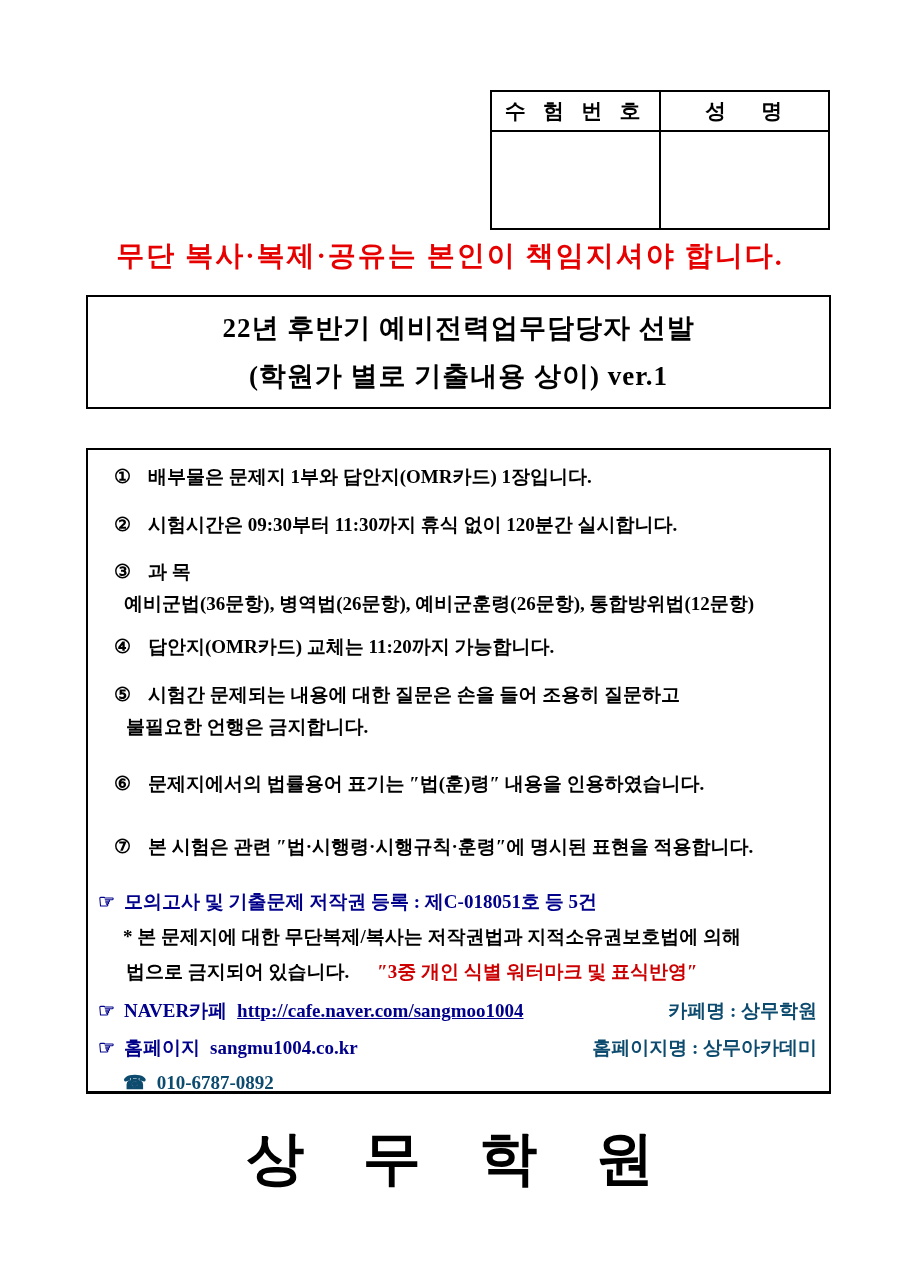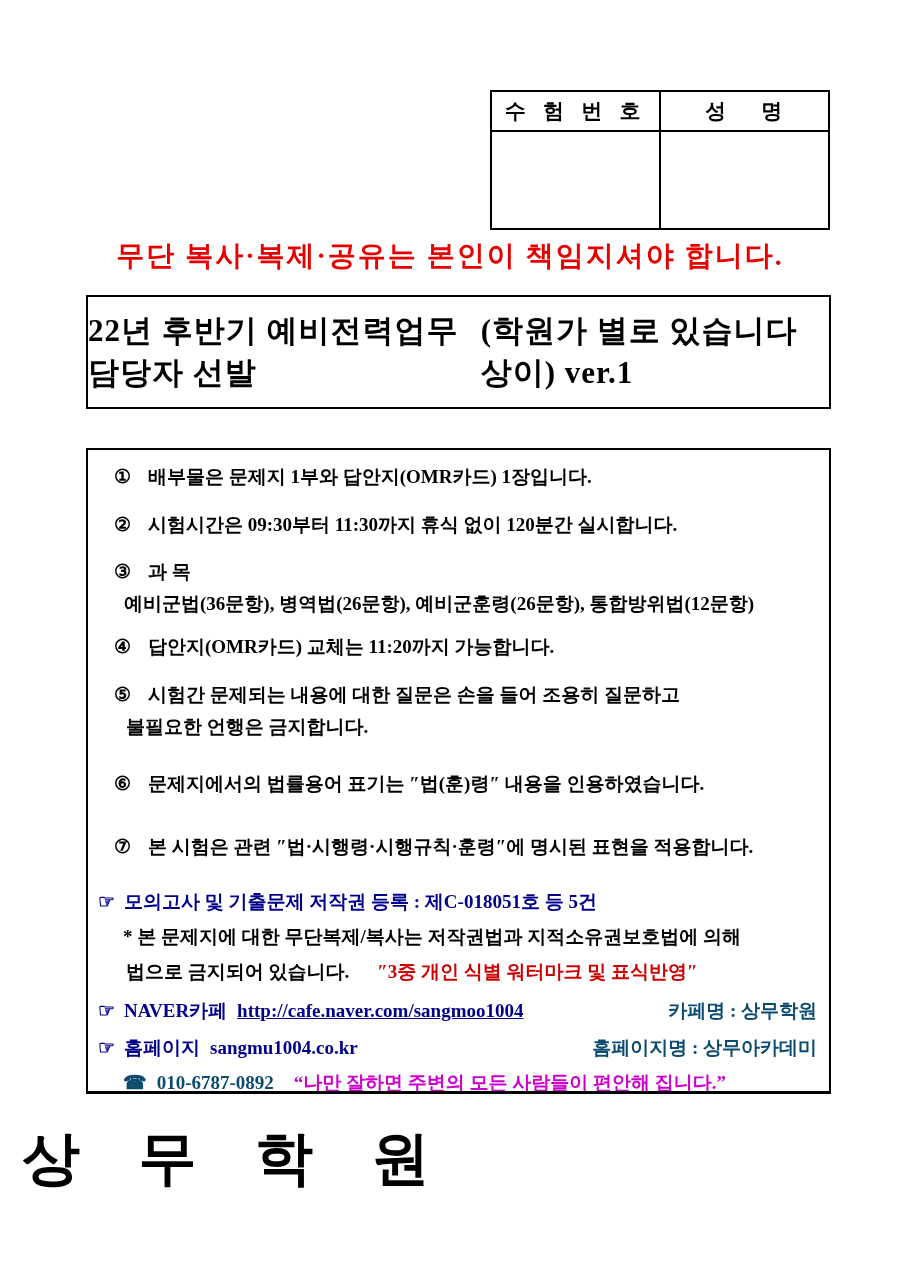--- a/index.html
+++ b/index.html
@@ -23,22 +23,22 @@
   .warning{
     position:absolute;top:237px;left:0;width:900px;text-align:center;
     color:#e60000;font-weight:bold;font-size:28px;letter-spacing:2px;
     white-space:nowrap;
   }
 
   
   .title-box{
     position:absolute;left:86px;top:295px;width:745px;height:114px;
     border:2px solid #000;box-sizing:border-box;
-    display:flex;flex-direction:row;justify-content:space-evenly;align-items:center;
-    font-weight:bold;font-size:31px;letter-spacing:1px;
+    display:flex;flex-direction:column;justify-content:space-evenly;align-items:center;
+    font-weight:bold;font-size:27px;letter-spacing:1px;
   }
 
   
   .main-box{
     position:absolute;left:86px;top:448px;width:745px;height:646px;
     border:2px solid #000;border-bottom-width:3px;box-sizing:border-box;
     padding:14px 12px 10px 10px;font-size:19px;font-weight:bold;overflow:hidden;
   }
   .row{display:flex;align-items:baseline;line-height:26px;}
   .item{margin-left:16px;}
@@ -48,21 +48,21 @@
   .blue{color:#00008b;}
   .green{color:#0c4a6e;}
   .magenta{color:#cc00cc;}
   .rednote{color:#cc0000;}
   .underline{text-decoration:underline;}
   .nowrap{white-space:nowrap;}
 
   
   .footer{
     position:absolute;top:1120px;left:0;width:900px;box-sizing:border-box;
-    font-size:58px;font-weight:bold;letter-spacing:22px;
+    text-align:center;font-size:58px;font-weight:bold;letter-spacing:22px;
     padding-left:22px;white-space:nowrap;
   }
 </style>
 </head>
 <body>
 
 <table class="id-table">
   <tbody>
       <tr>
     <th class="th-exam">수 험 번 호</th>
@@ -72,21 +72,21 @@
     <td></td>
     <td></td>
   </tr>
 </tbody>
   </table>
 
 <div class="warning">무단 복사·복제·공유는 본인이 책임지셔야 합니다.</div>
 
 <div class="title-box">
   <div>22년 후반기 예비전력업무담당자 선발</div>
-  <div>(학원가 별로 있습니다 상이) ver.1</div>
+  <div>(학원가 별로 기출내용 상이) ver.1</div>
 </div>
 
 <div class="main-box">
 
   <div class="row item" style="margin-bottom:22px">
     <span class="marker">①</span>
     <span class="itext">배부물은 문제지 1부와 답안지(OMR카드) 1장입니다.</span>
   </div>
 
   <div class="row item" style="margin-bottom:21px">
@@ -148,18 +148,17 @@
   <div class="row" style="margin-bottom:9px">
     <span class="marker2 blue">☞</span>
     <span class="blue">홈페이지</span>
     <span class="blue" style="margin-left:10px">sangmu1004.co.kr</span>
     <span class="green" style="margin-left:auto">홈페이지명 : 상무아카데미</span>
   </div>
 
   <div class="row" style="margin-left:25px">
     <span class="green">☎</span>
     <span class="green" style="margin-left:10px">010-6787-0892</span>
-    <span class="magenta" style="margin-left:20px">“나만 잘하면 주변의 모든 사람들이 편안해 집니다.”</span>
   </div>
 
 </div>
 
 <div class="footer">상 무 학 원</div>
 
 </body></html>

